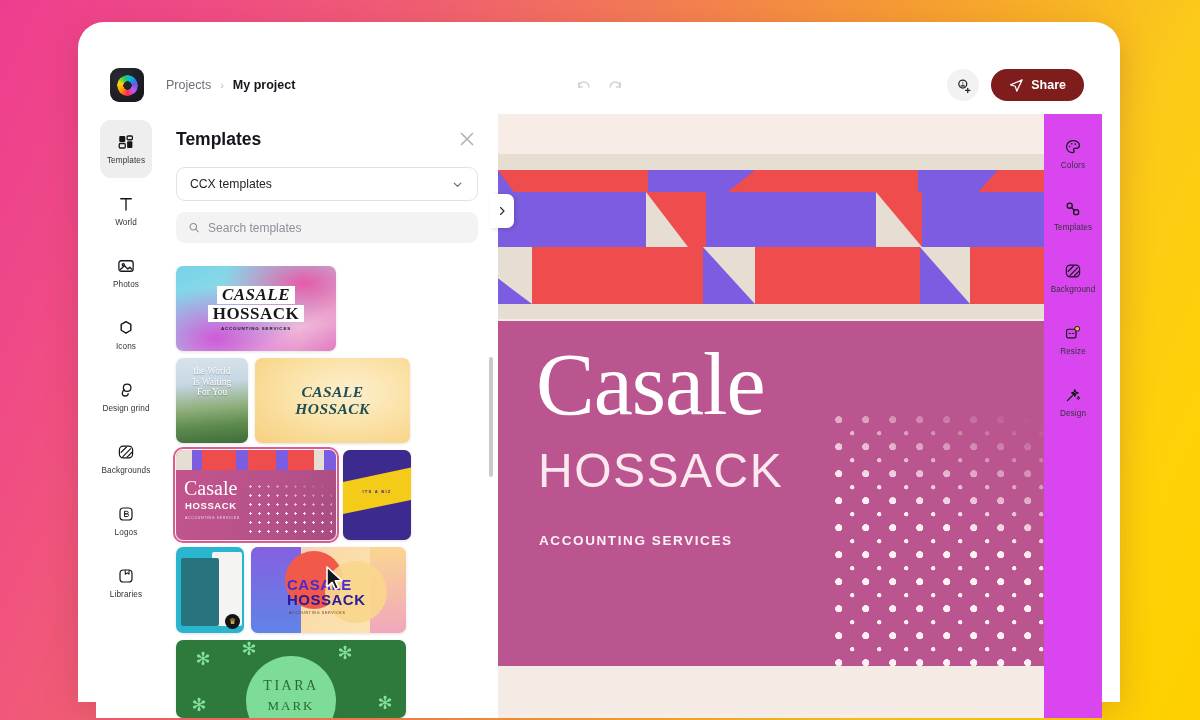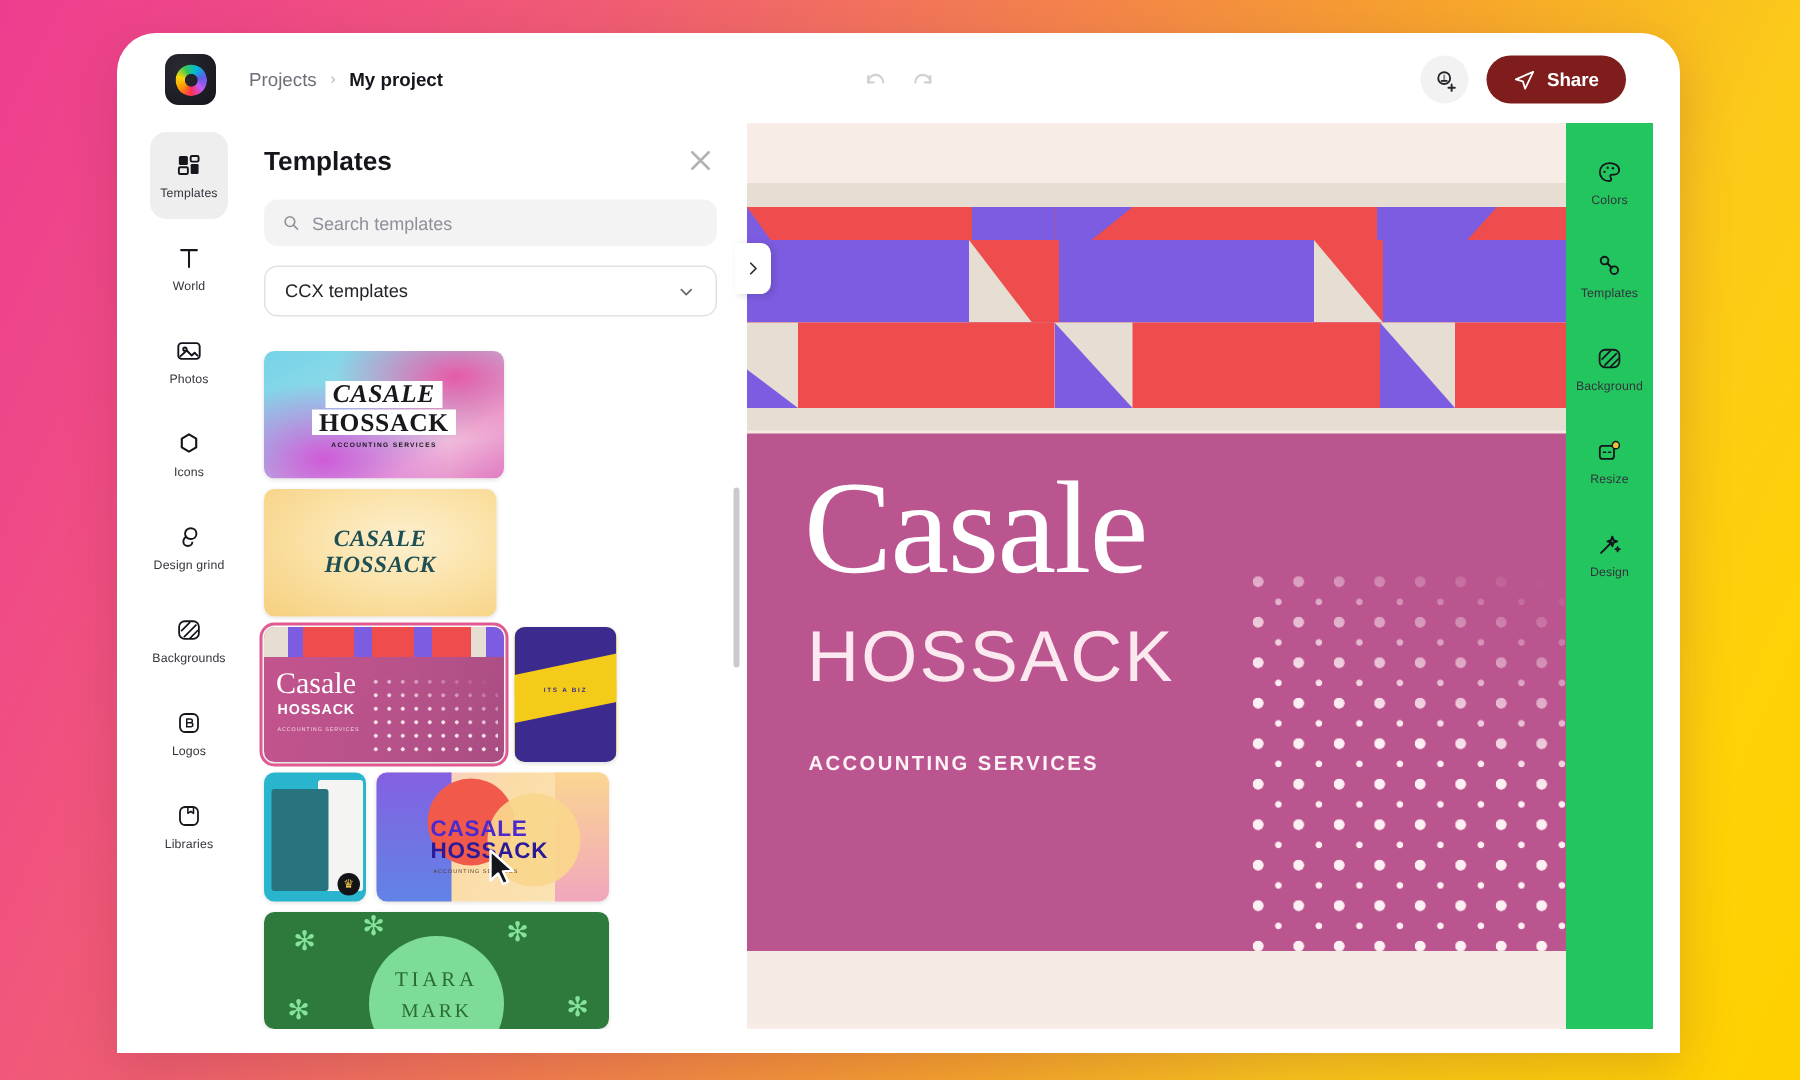--- a/index.html
+++ b/index.html
@@ -21,21 +21,21 @@
 
   
   #device-frame{
     position:absolute; left:78px; top:22px; width:1042px; height:680px;
     background:#ffffff;
     border-radius:26px 26px 0 0;
     box-shadow:0 10px 34px rgba(120,30,60,.22);
     padding:16px 16px 0 16px;
   }
   #device-screen{
-    position:absolute; left:96px; top:24px; width:1006px; height:662px;
+    position:absolute; left:96px; top:56px; width:1006px; height:662px;
     background:#ffffff; border-radius:12px 12px 0 0; overflow:hidden;
   }
 
   
   #topbar{
     position:absolute; left:0; top:0; width:1006px; height:58px;
     background:#fff; display:flex; align-items:center; z-index:30;
   }
   #app-logo{
     width:34px;height:34px;border-radius:9px;margin-left:14px;
@@ -230,21 +230,21 @@
   #poster-dots{position:absolute;right:-6px;top:92px;width:218px;height:256px;
       background-image:
         radial-gradient(circle at 25% 25%, #fdf0f2 3.4px, transparent 3.8px),
         radial-gradient(circle at 75% 75%, #fdf0f2 2.0px, transparent 2.4px);
       background-size:27px 27px;
       -webkit-mask-image:linear-gradient(203deg, rgba(0,0,0,0) 4%, #000 46%);
               mask-image:linear-gradient(203deg, rgba(0,0,0,0) 4%, #000 46%);}
 
   
   #right-rail{
-    position:absolute;right:0;top:58px;width:58px;height:604px;background:#22c55e;z-index:22;
+    position:absolute;right:0;top:58px;width:58px;height:604px;background:#d946ef;z-index:22;
     display:flex;flex-direction:column;align-items:center;padding-top:12px;
   }
   #right-rail .rail-item{width:54px;min-height:56px;margin-bottom:6px;}
 
   
   #cursor{position:absolute;left:325px;top:566px;width:20px;height:26px;z-index:60;pointer-events:none;}
 </style>
 </head>
 <body>
 
@@ -365,46 +365,51 @@
 
   <div id="templates-panel">
 
     <div id="panel-head">
       <span id="panel-title">Templates</span>
       <svg id="panel-close" viewBox="0 0 24 24" fill="none" stroke="#55555e" stroke-width="1.8" stroke-linecap="round">
         <path d="M6 6 L18 18 M18 6 L6 18"></path>
       </svg>
     </div>
 
+    <div id="source-select">
+      <span>CCX templates</span>
+      <svg class="chev" width="13" height="13" viewBox="0 0 24 24" fill="none" stroke="#2b2b33" stroke-width="2.2" stroke-linecap="round" stroke-linejoin="round">
+        <path d="M6 9.5 L12 15.5 L18 9.5"></path>
+      </svg>
+    </div>
+
     <div id="search-box">
       <svg width="13" height="13" viewBox="0 0 24 24" fill="none" stroke="#8f8f99" stroke-width="2.1" stroke-linecap="round">
         <circle cx="10.5" cy="10.5" r="6.4"></circle>
           <path d="M15.4 15.4 L20.5 20.5"></path>
       </svg>
       <input id="search-input" type="text" placeholder="Search templates" style="">
-    </div>
-
-    <div id="source-select">
-      <span>CCX templates</span>
-      <svg class="chev" width="13" height="13" viewBox="0 0 24 24" fill="none" stroke="#2b2b33" stroke-width="2.2" stroke-linecap="round" stroke-linejoin="round">
-        <path d="M6 9.5 L12 15.5 L18 9.5"></path>
-      </svg>
     </div>
 
     <div id="thumbs-scroll">
 
       <div class="thumb-row">
         <div class="thumb t-casale1">
           <span class="t1-l1">CASALE</span>
           <span class="t1-l2">HOSSACK</span>
           <span class="t1-l3">ACCOUNTING SERVICES</span>
         </div>
       </div>
 
       <div class="thumb-row">
+        <div class="thumb t-world">
+          <span>the World</span>
+          <span>Is Waiting</span>
+          <span>For You</span>
+        </div>
         <div class="thumb t-casale2">
           <span class="t2-l">CASALE</span>
           <span class="t2-l">HOSSACK</span>
         </div>
       </div>
 
       <div class="thumb-row">
         <div class="thumb t-sel sel">
           <div class="strip">
             <i style="width:16px;background:#e6ded2"></i>

